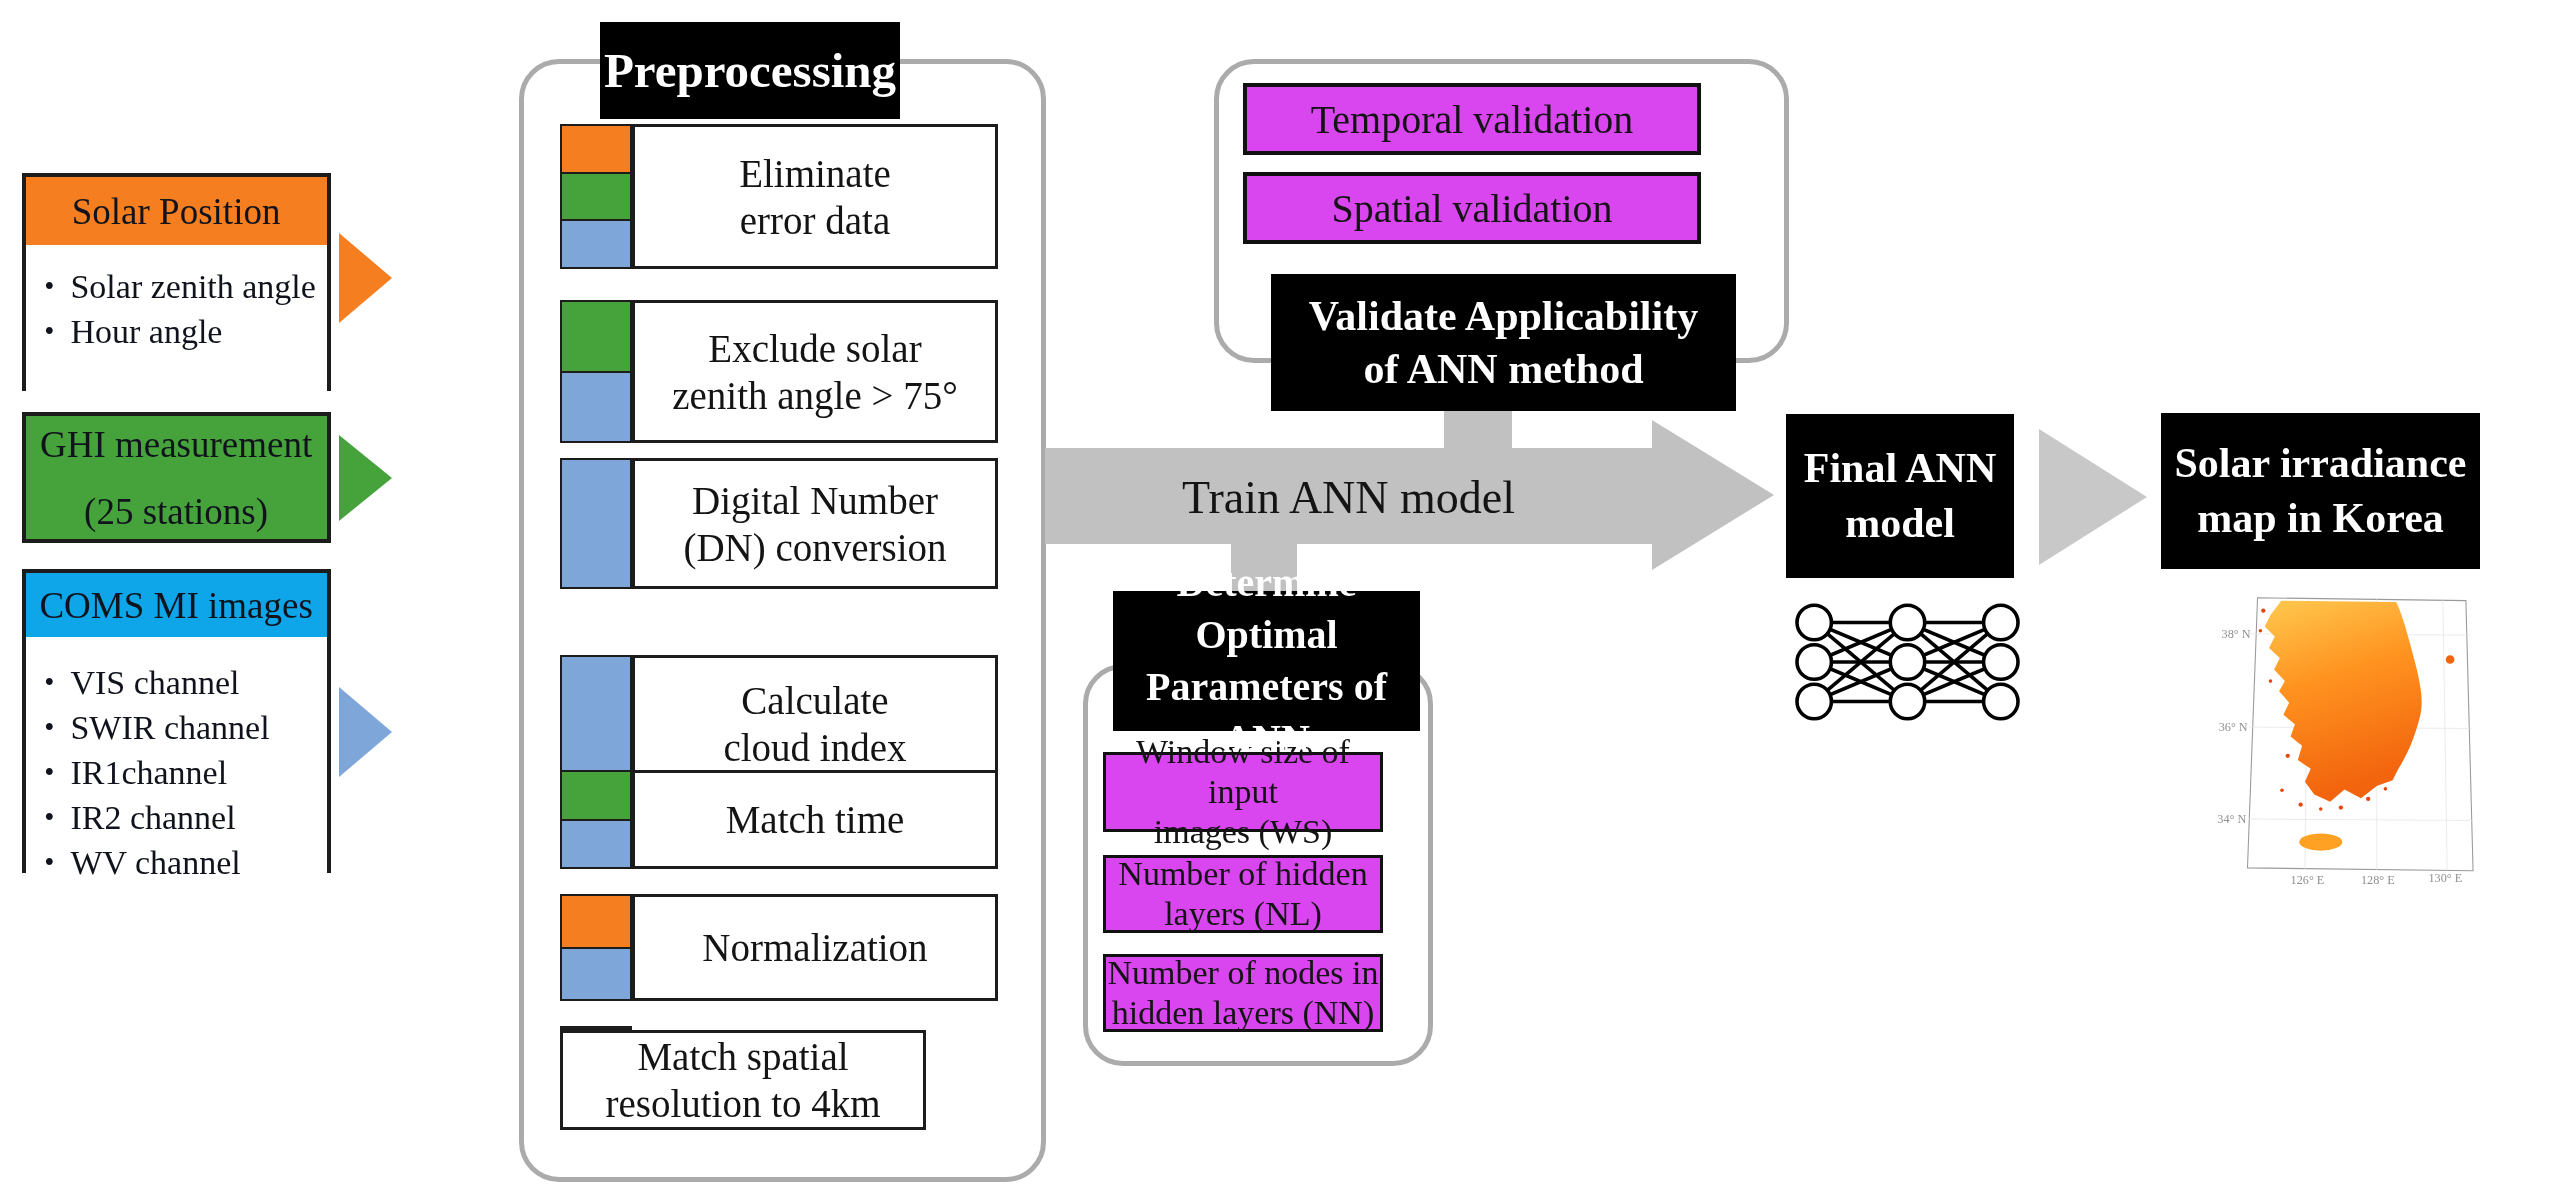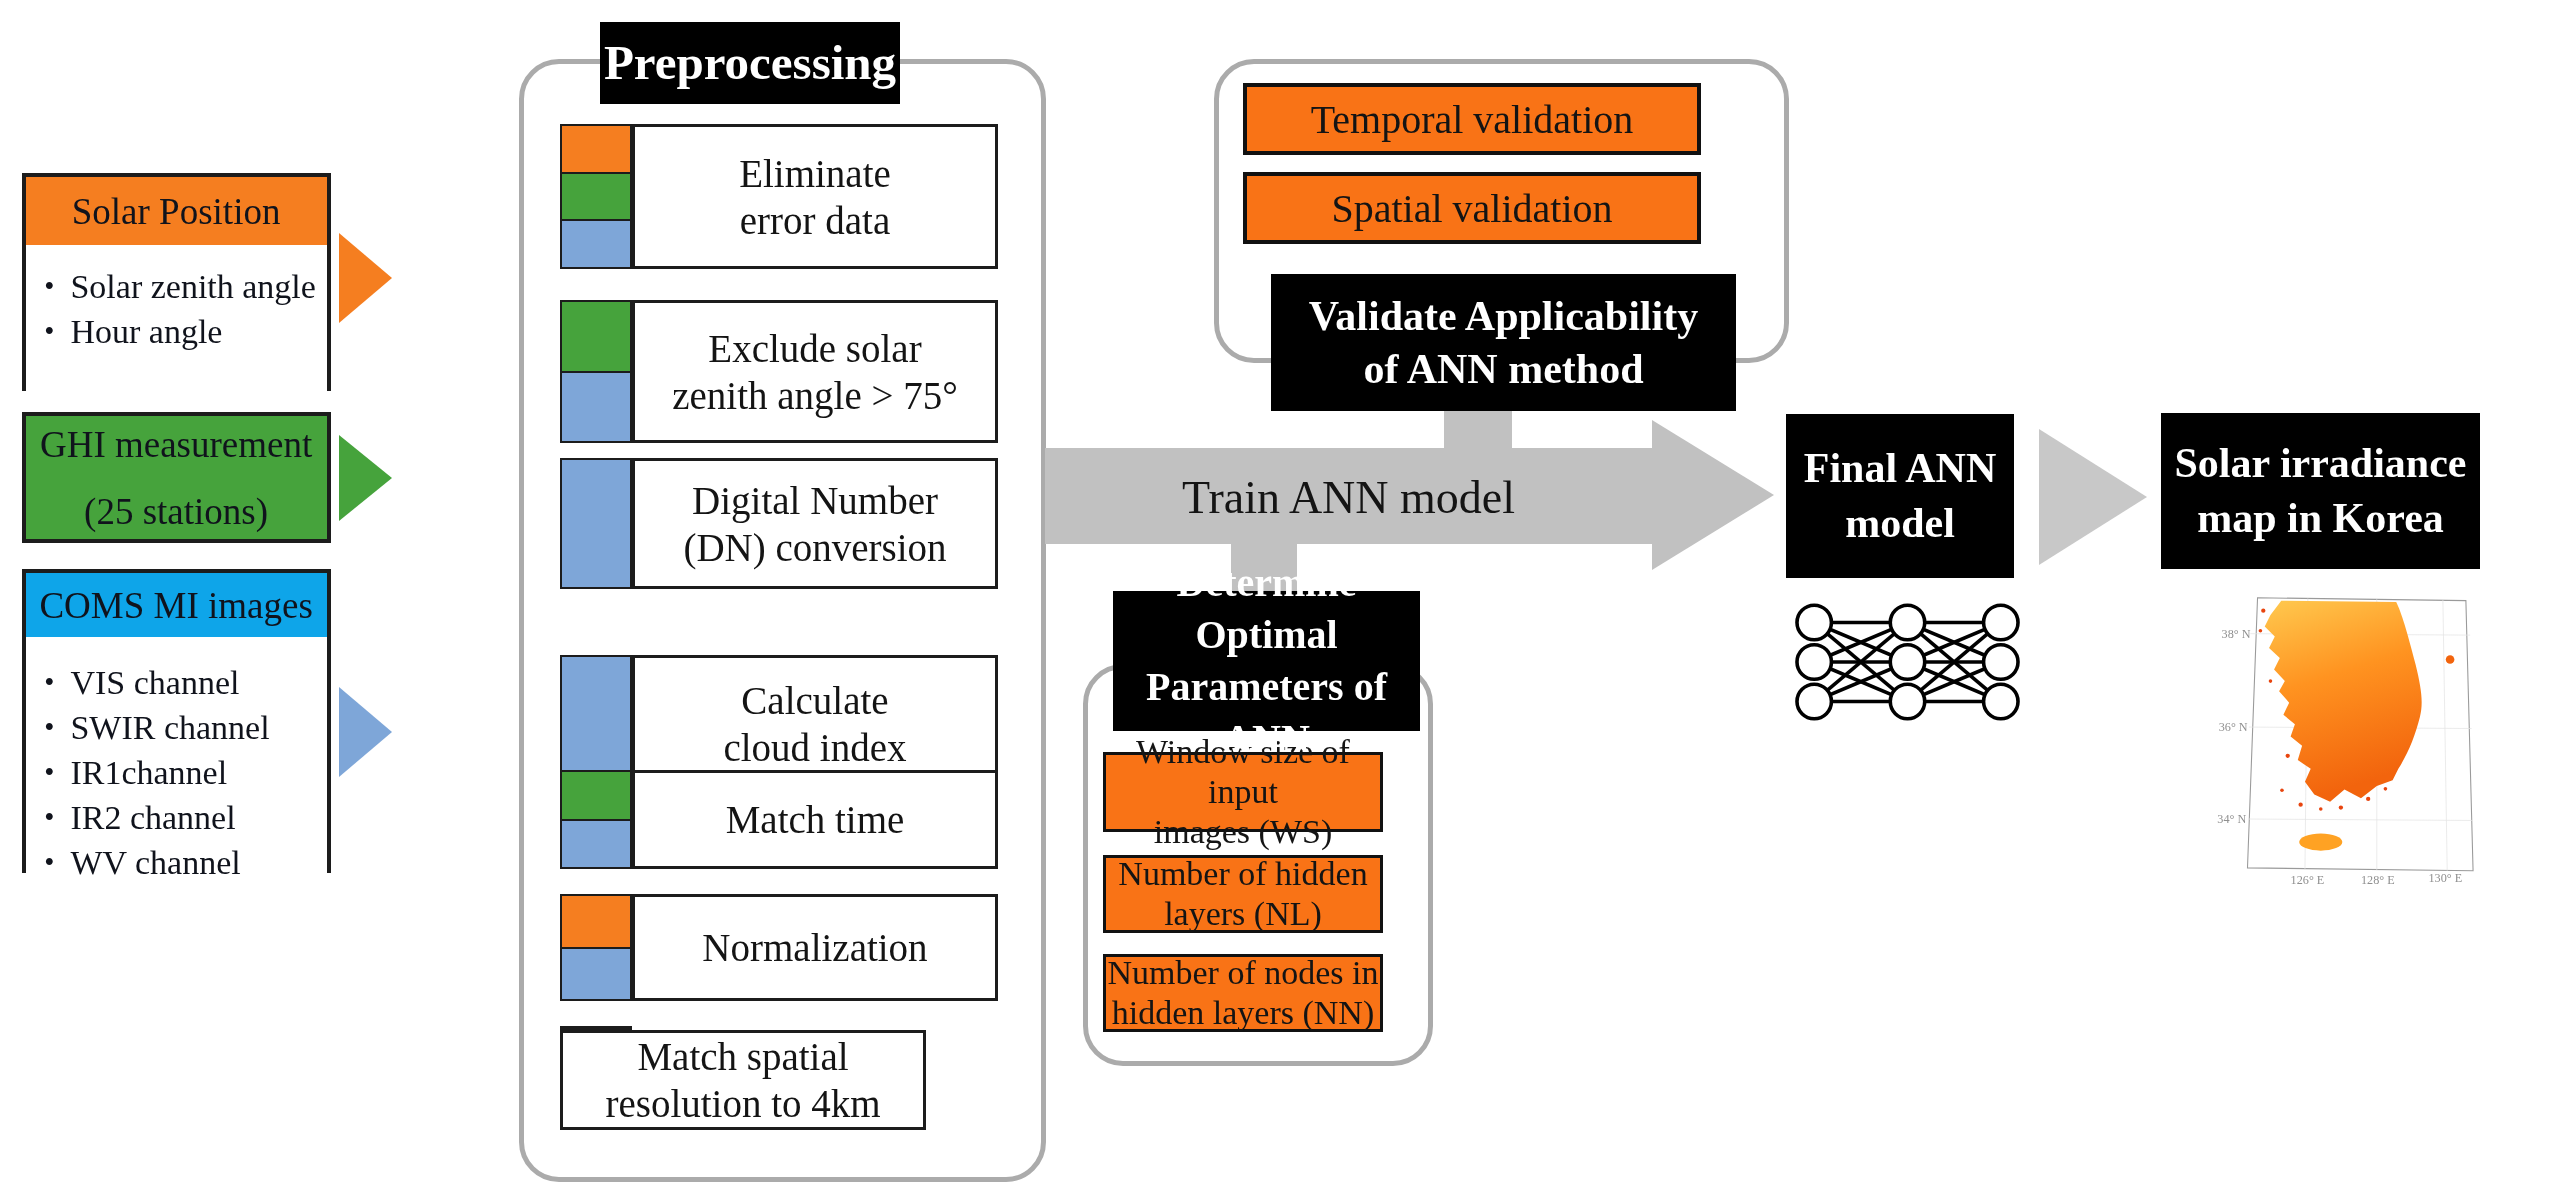--- a/index.html
+++ b/index.html
@@ -21,21 +21,21 @@
   .rcontainer{position:absolute; border:5px solid #ababab; border-radius:40px; background:#fff; box-sizing:border-box;}
   
   .blackbox{position:absolute; background:#000; color:#fff; display:flex; flex-direction:column; align-items:center; justify-content:center; text-align:center; font-weight:bold; z-index:5;}
   
   .step{position:absolute; display:flex;}
   .tabs{width:72px; display:flex; flex-direction:column; border:2.9px solid #1c1c1c; box-sizing:border-box;}
   .tabs>div{flex:1;}
   .tabs>div + div{border-top:2.9px solid #1c1c1c;}
   .stepbox{width:366px; border:3.6px solid #1c1c1c; box-sizing:border-box; background:#fff; display:flex; flex-direction:column; align-items:center; justify-content:center; text-align:center; font-size:39px; line-height:47px;}
   
-  .wbox{position:absolute; background:#f97316; border:4.3px solid #111; box-sizing:border-box; display:flex; flex-direction:column; align-items:center; justify-content:center; text-align:center;}
+  .wbox{position:absolute; background:#d946ef; border:4.3px solid #111; box-sizing:border-box; display:flex; flex-direction:column; align-items:center; justify-content:center; text-align:center;}
   .gray{background:#c1c1c1;}
   .trainlabel{position:absolute; font-size:46px; color:#141414; z-index:4;}
   svg text{font-family:"Liberation Serif","DejaVu Serif",serif;}
 </style>
 </head>
 <body>
 
 <div id="stage">
 
   <div class="inbox" style="top:173px; height:218px;">
@@ -88,21 +88,21 @@
         </div>
       </div>
   </div>
 
   <div class="tri" style="left:339px; top:233px; border-top:45px solid transparent; border-bottom:45px solid transparent; border-left:53px solid #F57E20;"></div>
   <div class="tri" style="left:339px; top:435px; border-top:43px solid transparent; border-bottom:43px solid transparent; border-left:53px solid #46A33C;"></div>
   <div class="tri" style="left:339px; top:687px; border-top:45px solid transparent; border-bottom:45px solid transparent; border-left:53px solid #7EA6D8;"></div>
 
   <div class="rcontainer" style="left:519px; top:59px; width:527px; height:1123px;"></div>
 
-  <div class="blackbox" style="left:600px; top:21.6px; width:300px; height:82px; font-size:49px;">
+  <div class="blackbox" style="left:600px; top:21.6px; width:300px; height:97px; font-size:49px;">
     <span>Preprocessing</span>
   </div>
 
   <div id="steps-host">
       <div class="step" style="left: 560px; top: 124px; height: 145px;">
         <div class="tabs">
           <div style="background: rgb(245, 126, 32);"></div>
           <div style="background: rgb(70, 163, 60);"></div>
           <div style="background: rgb(126, 166, 216);"></div>
         </div>

